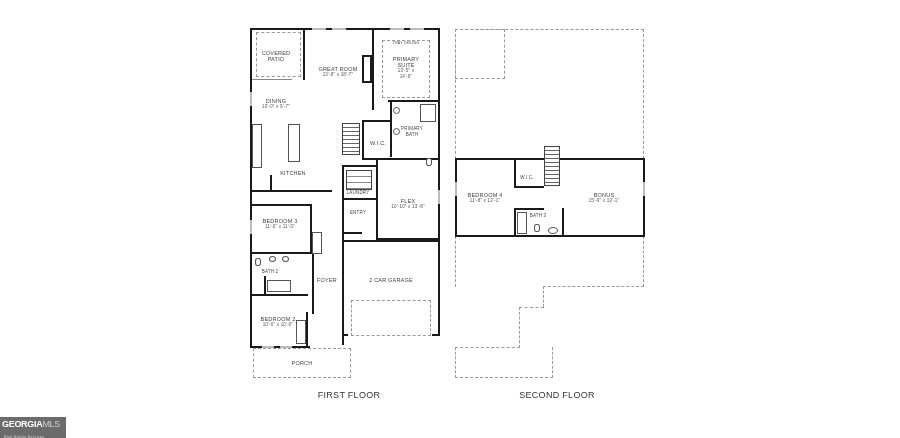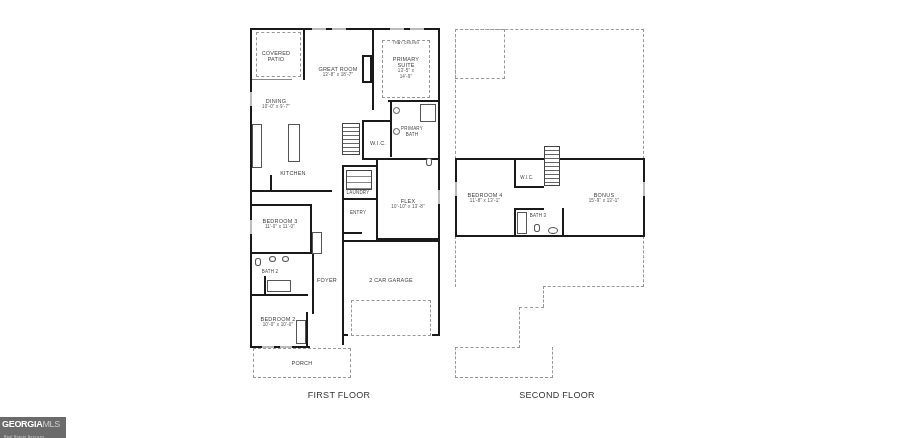--- a/index.html
+++ b/index.html
@@ -108,21 +108,21 @@
     <div class="lbl" style="left:358px;top:190px;font-size:4.5px;"><span>Laundry</span></div>
     <div class="lbl" style="left:408px;top:198px;"><span>Flex</span><span class="dim">10'-10" x 13'-8"</span></div>
     <div class="lbl" style="left:358px;top:210px;font-size:4.5px;"><span>Entry</span></div>
     <div class="lbl" style="left:280px;top:218px;"><span>Bedroom 3</span><span class="dim">11'-0" x 11'-0"</span></div>
     <div class="lbl" style="left:270px;top:269px;font-size:4.5px;"><span>Bath 2</span></div>
     <div class="lbl" style="left:327px;top:277px;"><span>Foyer</span></div>
     <div class="lbl" style="left:391px;top:277px;"><span>2 Car Garage</span></div>
     <div class="lbl" style="left:278px;top:316px;"><span>Bedroom 2</span><span class="dim">10'-0" x 10'-0"</span></div>
     <div class="lbl" style="left:302px;top:360px;"><span>Porch</span></div>
 
-    <div class="floor-title" style="left:333px;top:390px;padding-left:12px;">First Floor</div>
+    <div class="floor-title" style="left:343px;top:390px;padding-left:12px;">First Floor</div>
   </div>
 
   <div>
 
     <div class="dash" style="left:455px;top:29px;width:189px;height:130px;border-bottom:none;"></div>
     <div class="dash" style="left:455px;top:29px;width:50px;height:50px;"></div>
     <div class="dash" style="left:455px;top:236px;width:189px;height:51px;border-top:none;border-bottom:none;"></div>
     <div class="dash" style="left:543px;top:286px;width:101px;height:1px;border-width:1px 0 0 0;"></div>
     <div class="dash" style="left:519px;top:307px;width:25px;height:1px;border-width:1px 0 0 0;"></div>
     <div class="dash" style="left:519px;top:307px;width:1px;height:41px;border-width:0 0 0 1px;"></div>

